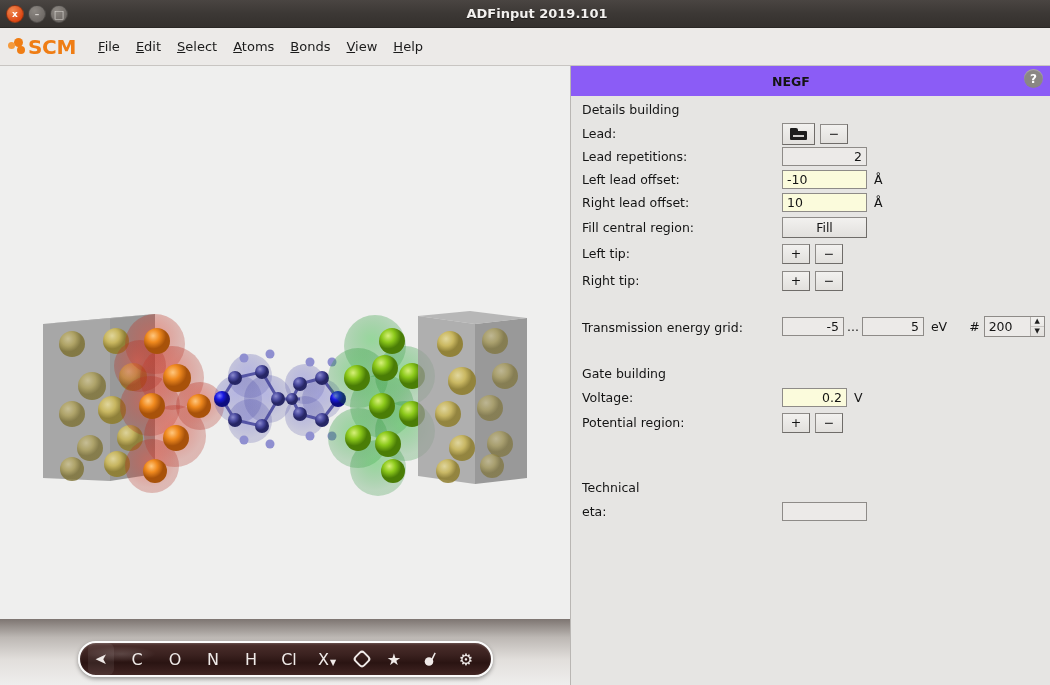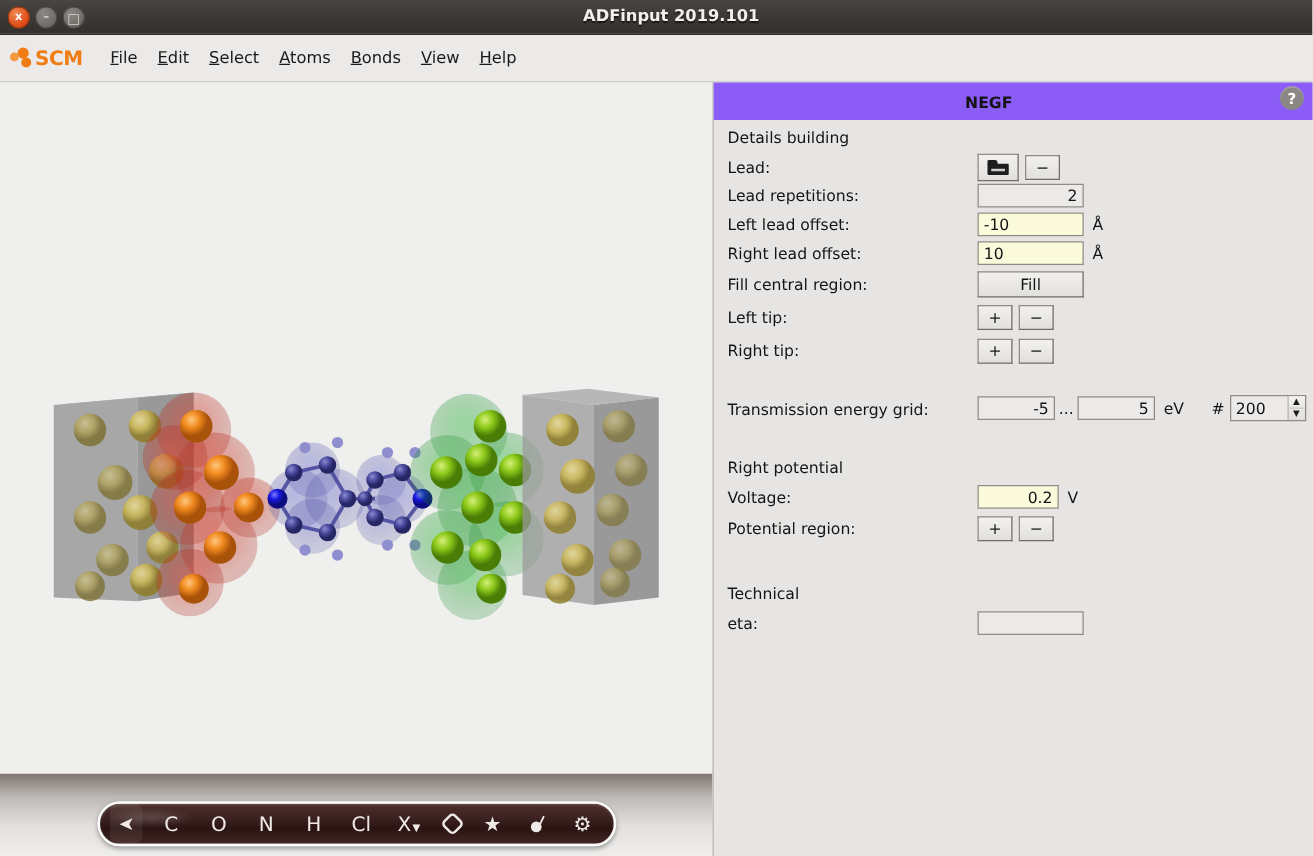--- a/index.html
+++ b/index.html
@@ -43,21 +43,21 @@
   }
   .scm-logo {
     display: flex; align-items: center; margin-left: 8px; margin-right: 14px;
     user-select: none;
   }
   .scm-dots { position: relative; width: 20px; height: 18px; }
   .scm-dots i { position: absolute; display: block; border-radius: 50%; background: #ef7d14; }
   .scm-dots i:nth-child(1){ width:9px;height:9px; left:6px; top:0px; }
   .scm-dots i:nth-child(2){ width:7px;height:7px; left:0px; top:4px; background:#f59a3c;}
   .scm-dots i:nth-child(3){ width:8px;height:8px; left:9px; top:8px; }
-  .scm-word { color: #ef7d14; font-size: 16px; font-weight: bold; letter-spacing: -0.3px; }
+  .scm-word { color: #ef7d14; font-size: 20px; font-weight: bold; letter-spacing: -0.3px; }
   .menu-item {
     font-size: 13px; color: #1b1b1b; padding: 3px 8px; cursor: default;
   }
   .menu-item u { text-decoration: underline; }
 
   
   .viewer {
     position: absolute; left: 0; top: 66px; width: 570px; height: 553px;
     background: #efefee; overflow: hidden;
   }
@@ -542,21 +542,21 @@
               <span class="spin-arrows">
                 <span>▲</span>
                 <span>▼</span>
               </span>
             </span>
           </span>
         </span>
       </div>
 
       <div class="row" style="height:26px;margin-top:18px">
-        <span class="sec col-lbl">Right potential</span>
+        <span class="sec col-lbl">Gate building</span>
       </div>
 
       <div class="row">
         <span class="lbl col-lbl">Voltage:</span>
         <span class="col-ctl">
           <input class="txt yellow r" style="width: 65px;" value="0.2">
           <span class="unit">V</span>
         </span>
       </div>
 
@@ -565,21 +565,21 @@
         <span class="col-ctl">
           <button class="btn sq">
             <span>+</span>
           </button>
           <button class="btn sq">
             <span>−</span>
           </button>
         </span>
       </div>
 
-      <div class="row" style="height:26px;margin-top:25px">
+      <div class="row" style="height:26px;margin-top:38px">
         <span class="sec col-lbl">Technical</span>
       </div>
 
       <div class="row">
         <span class="lbl col-lbl">eta:</span>
         <span class="col-ctl">
           <input class="txt gray" style="width: 85px;" value="">
         </span>
       </div>
 

